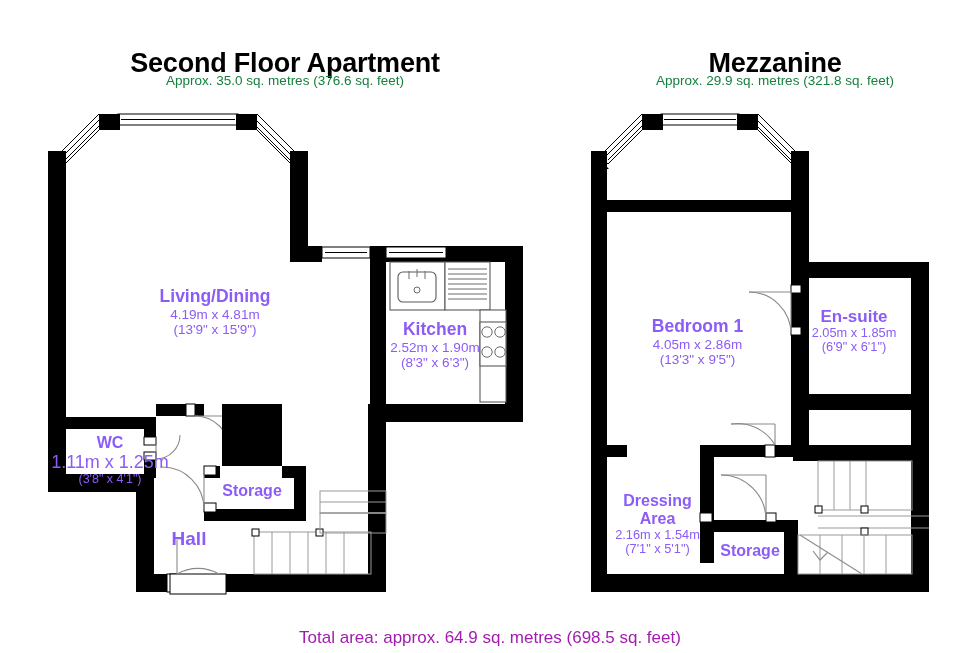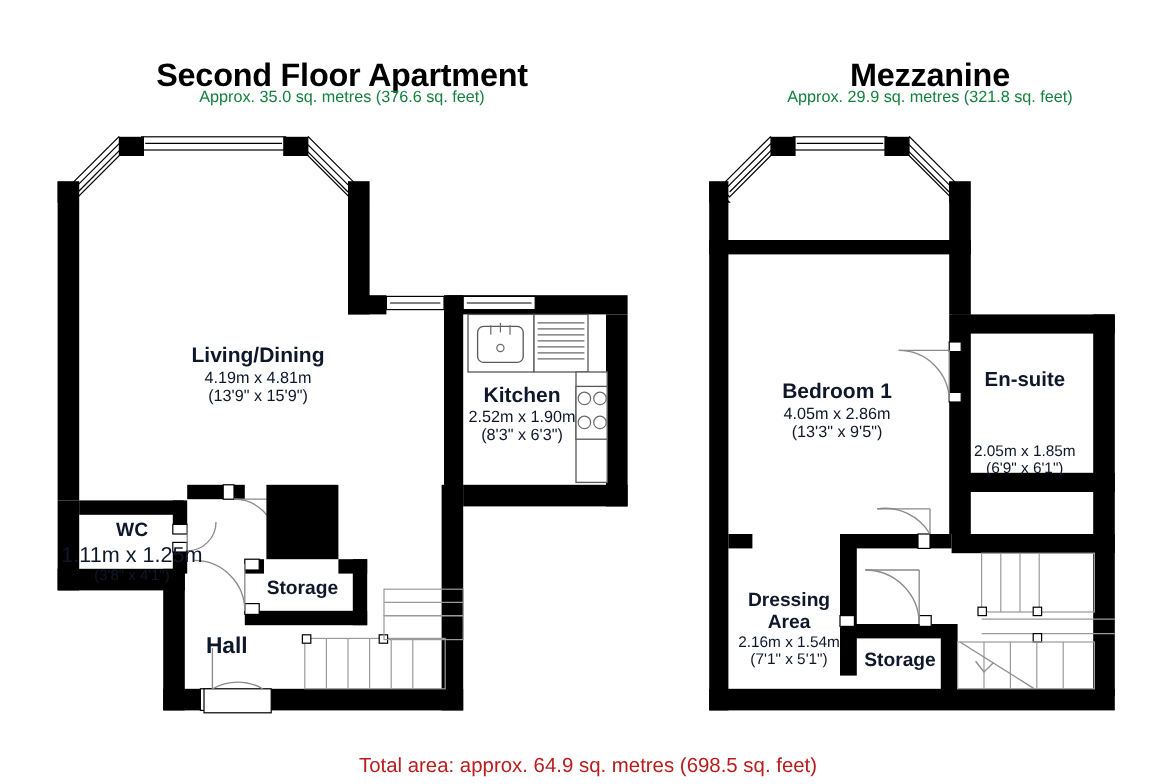--- a/index.html
+++ b/index.html
@@ -36,21 +36,21 @@
   #title-right { left: 570px; top: 48px; width: 410px; }
   #sub-right   { left: 570px; top: 73px; width: 410px; }
 
   #footer {
     position: absolute;
     left: 0;
     top: 628px;
     width: 980px;
     text-align: center;
     font-size: 17px;
-    color: #b91c1c;
+    color: #a21caf;
     white-space: nowrap;
   }
 
   svg.plansvg {
     position: absolute;
     left: 0;
     top: 0;
     width: 980px;
     height: 653px;
   }
@@ -61,21 +61,21 @@
   .doorleaf  { fill: none; stroke: #8a8a8a; stroke-width: 1.1; }
   .stair     { fill: none; stroke: #9a9a9a; stroke-width: 1; }
   .fixture   { fill: #ffffff; stroke: #5a5a5a; stroke-width: 1.1; }
   .fixthin   { fill: none; stroke: #6a6a6a; stroke-width: 1; }
   .arrow     { fill: none; stroke: #8f8f8f; stroke-width: 1.2; }
   .jamb      { fill: #ffffff; stroke: #000000; stroke-width: 1; }
 
   .room-label {
     position: absolute;
     text-align: center;
-    color: #0f172a;
+    color: #8b5cf6;
     white-space: nowrap;
     line-height: 1.12;
   }
   .room-name {
     font-weight: bold;
     font-size: 17.5px;
     display: block;
   }
   .room-name.sm { font-size: 16px; }
   .room-dim {
@@ -345,21 +345,21 @@
   </div>
 
   <div class="room-label" style="left:620px; top:317px; width:155px;">
     <span class="room-name">Bedroom 1</span>
     <span class="room-dim">4.05m x 2.86m</span>
     <span class="room-dim">(13'3" x 9'5")</span>
   </div>
 
   <div class="room-label" style="left:789px; top:307px; width:130px;">
     <span class="room-name" style="font-size:17px;">En-suite</span>
-    <span class="room-dim" style="font-size:12.8px;margin-top:43px;">2.05m x 1.85m</span>
+    <span class="room-dim" style="font-size:12.8px;">2.05m x 1.85m</span>
     <span class="room-dim" style="font-size:12.8px;">(6'9" x 6'1")</span>
   </div>
 
   <div class="room-label" style="left:595px; top:492px; width:125px;">
     <span class="room-name sm">Dressing</span>
     <span class="room-name sm">Area</span>
     <span class="room-dim" style="font-size:12.8px;">2.16m x 1.54m</span>
     <span class="room-dim" style="font-size:12.8px;">(7'1" x 5'1")</span>
   </div>
 

